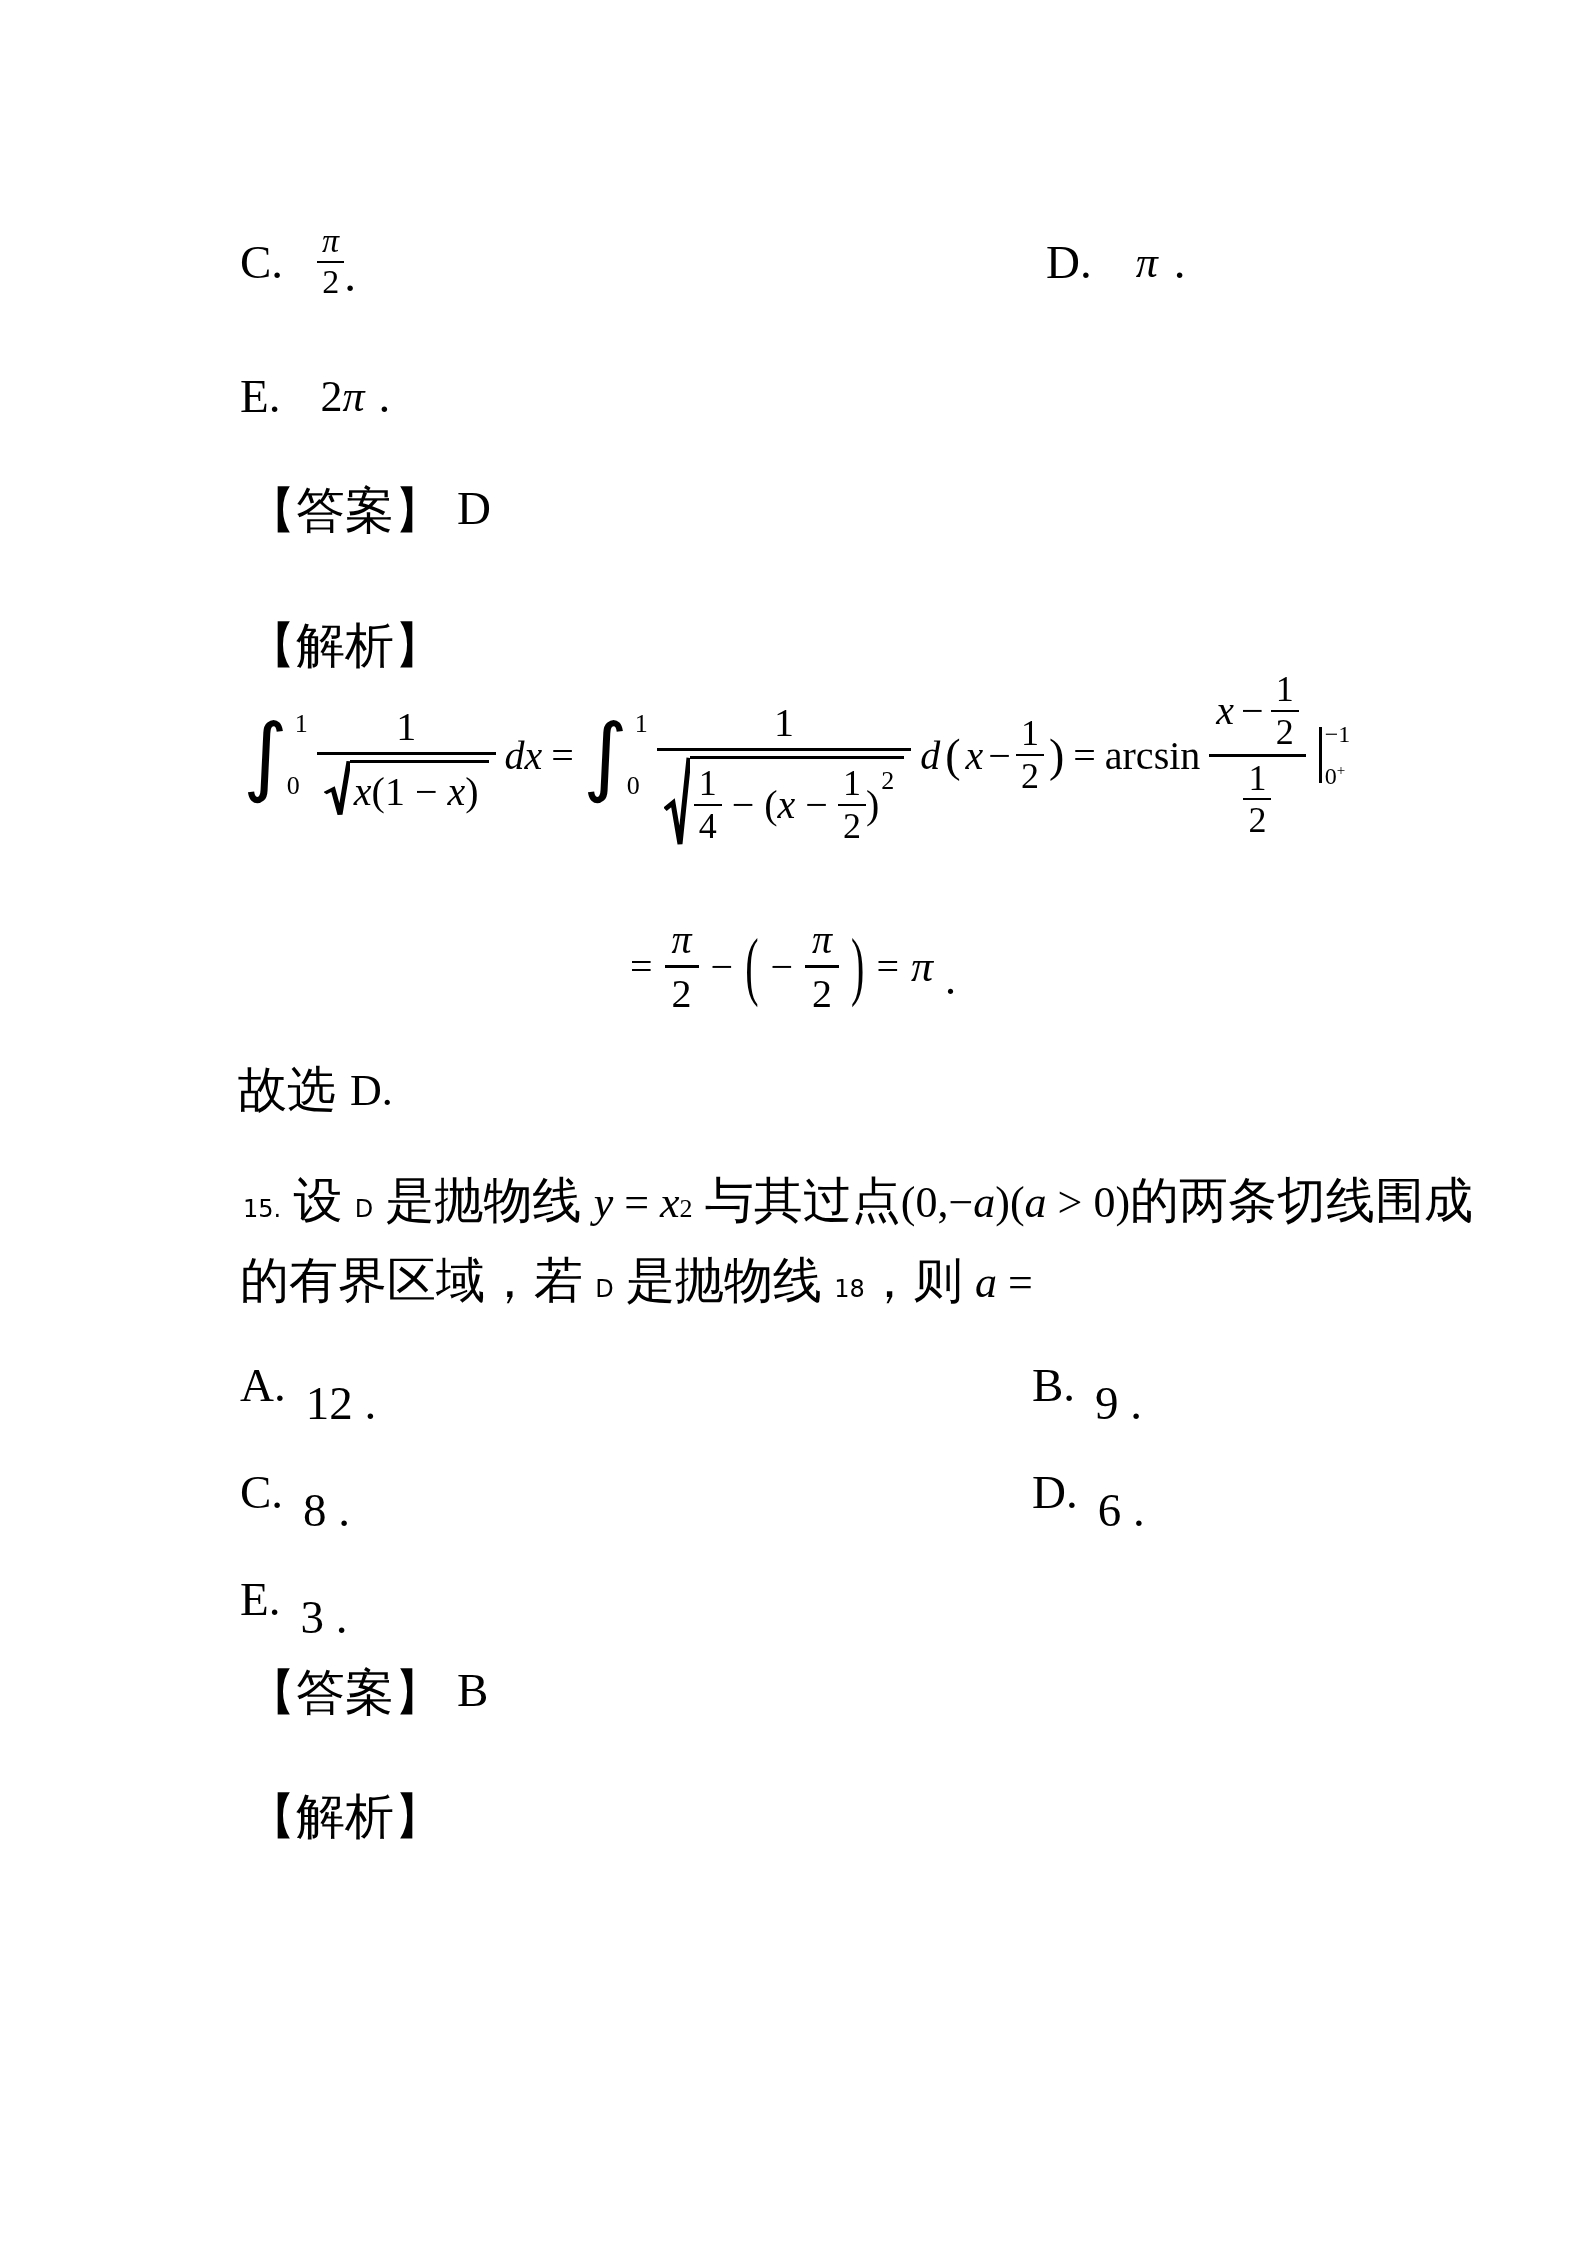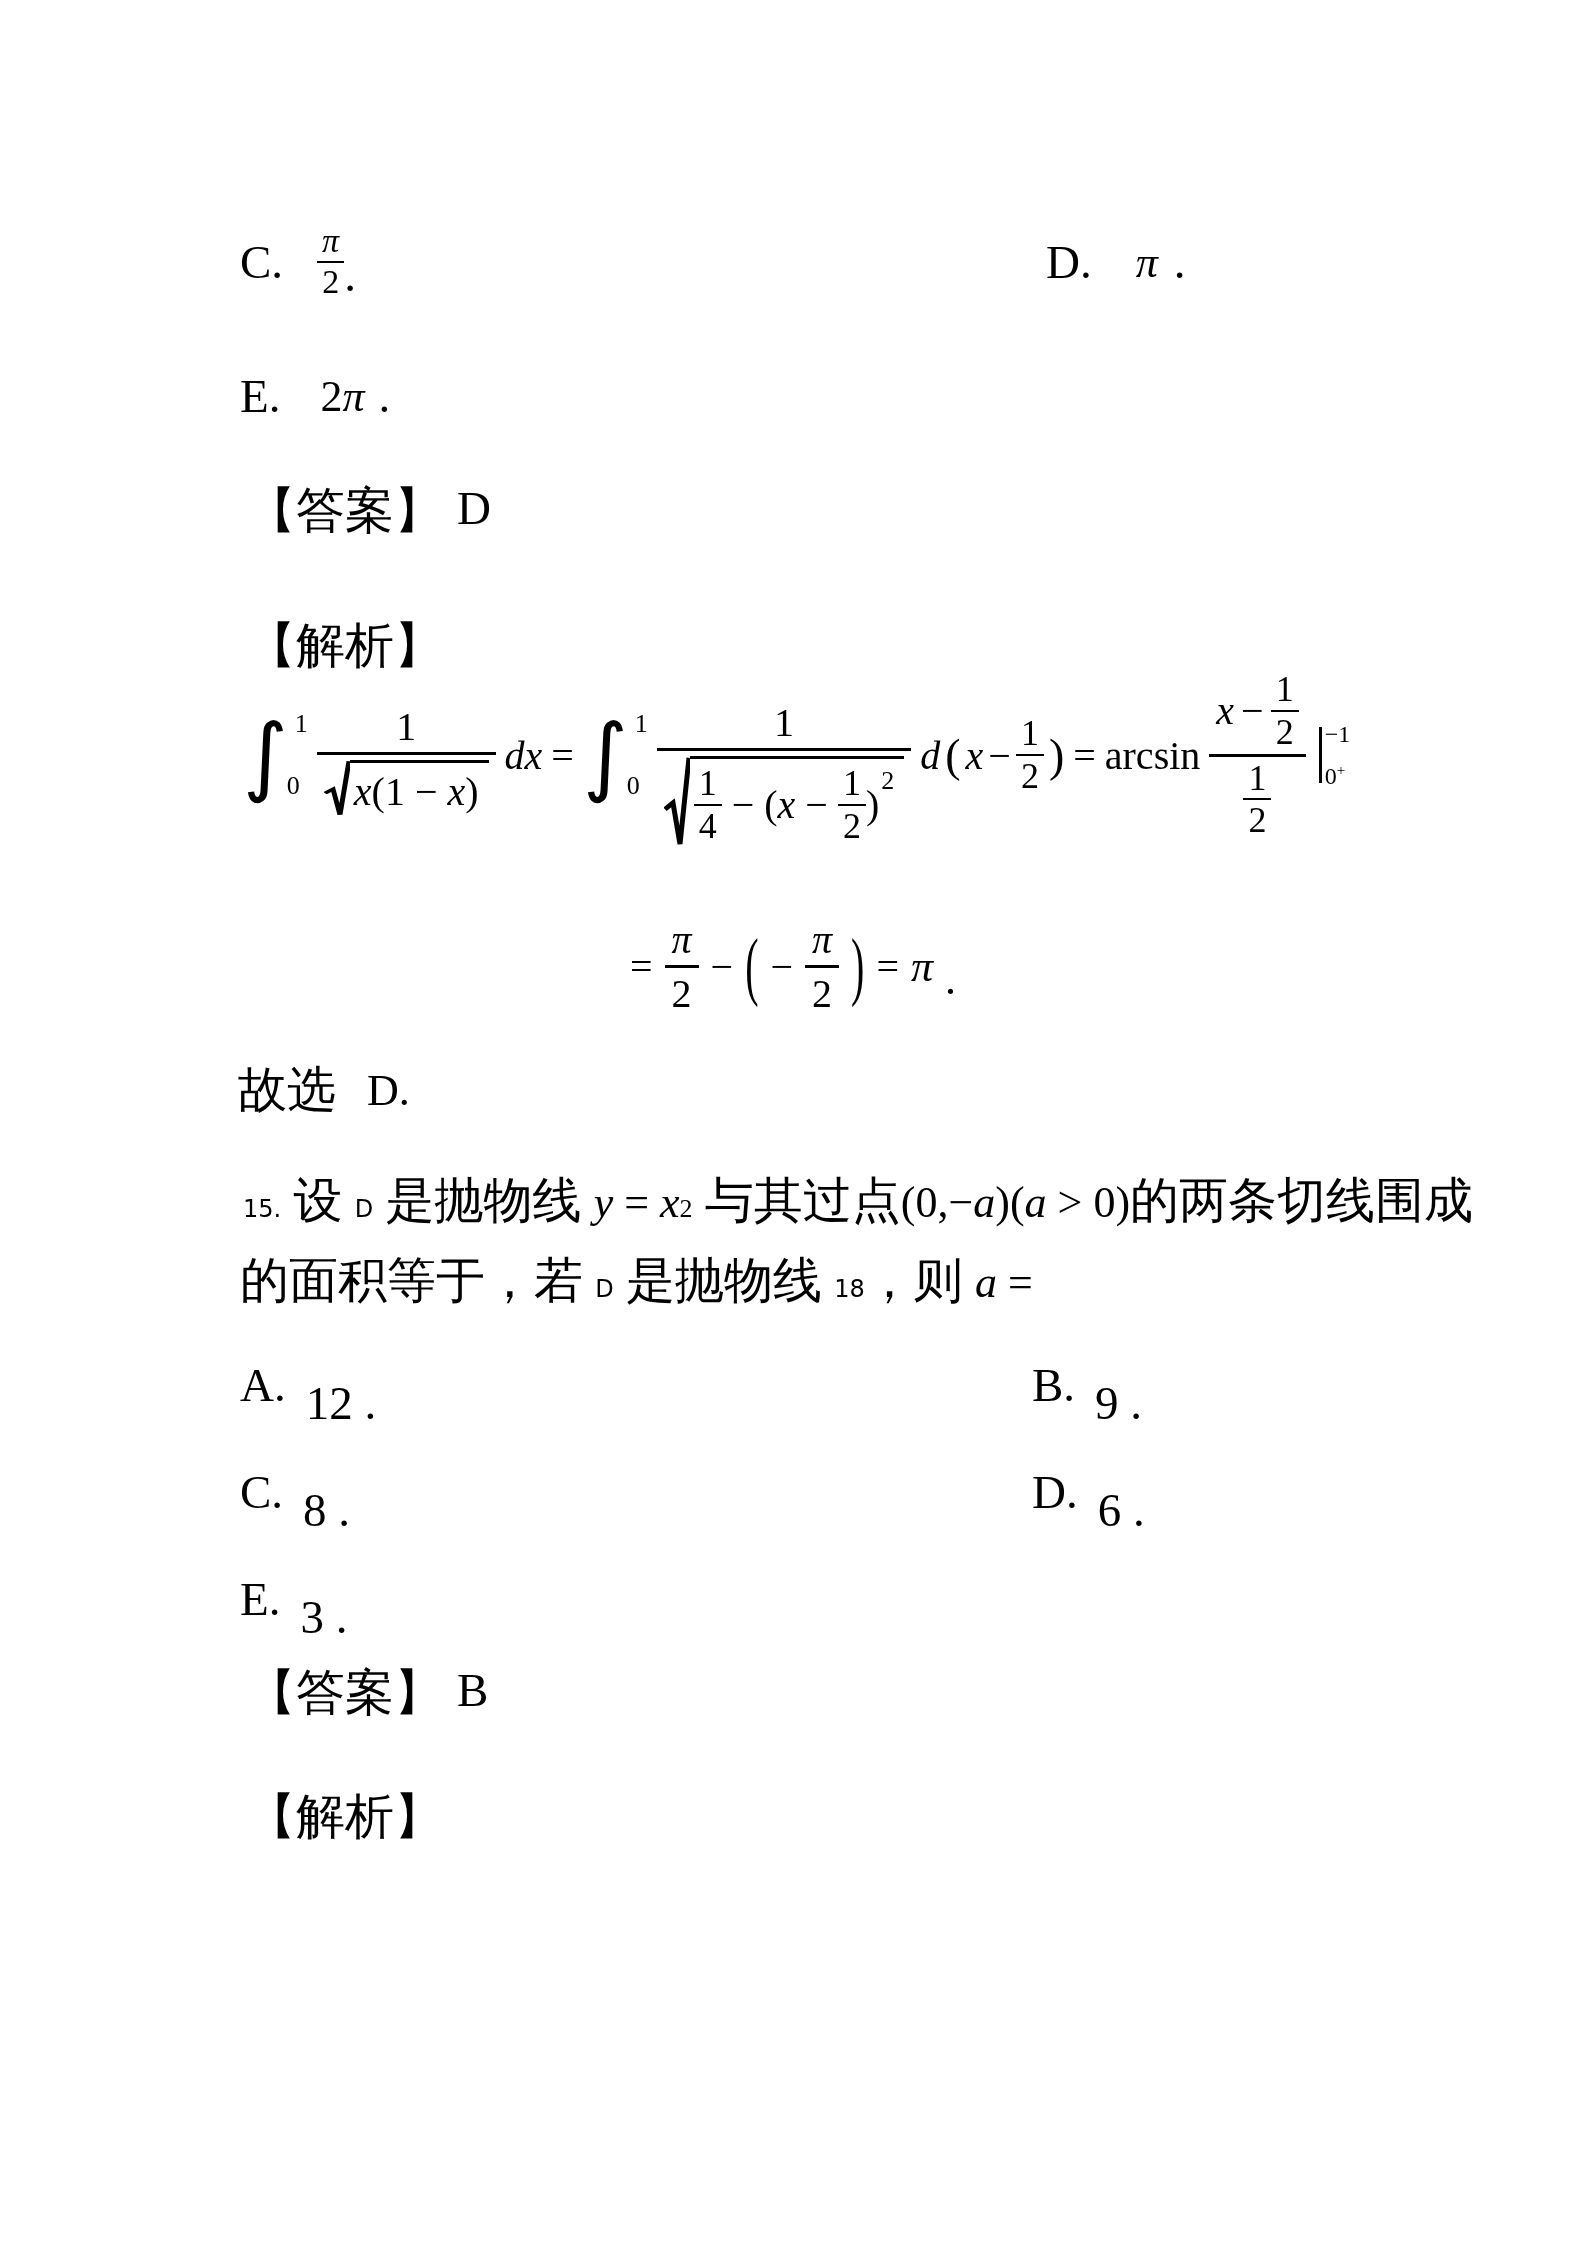--- a/index.html
+++ b/index.html
@@ -57,21 +57,21 @@
   .fx { display: inline-flex; align-items: center; gap: 9px; }
 
   
   #q14-row-cd { top: 212px; left: 240px; right: 40px; height: 100px; }
   #q14-d { position: absolute; left: 806px; display: flex; align-items: center; white-space: pre; }
   #q14-row-e { top: 366px; left: 240px; height: 60px; }
   #q14-ans { top: 480px; left: 247px; height: 62px; }
   #q14-sol { top: 615px; left: 247px; height: 62px; }
   #formula1 { top: 652px; left: 243px; height: 206px; }
   #formula2 { top: 918px; left: 630px; height: 96px; }
-  #conclusion { top: 1064px; left: 238px; height: 52px; gap: 17px; }
+  #conclusion { top: 1064px; left: 238px; height: 52px; }
   #q15-stem1 { top: 1168px; left: 243px; height: 64px; align-items: baseline; }
   #q15-stem2 { top: 1248px; left: 240px; height: 58px; align-items: baseline; }
   #q15-row-ab { top: 1356px; left: 240px; right: 40px; height: 58px; }
   #q15-b { position: absolute; left: 792px; display: flex; align-items: center; white-space: pre; }
   #q15-row-cd { top: 1463px; left: 240px; right: 40px; height: 58px; }
   #q15-d { position: absolute; left: 792px; display: flex; align-items: center; white-space: pre; }
   #q15-row-e { top: 1570px; left: 240px; height: 58px; }
   #q15-ans { top: 1662px; left: 247px; height: 62px; }
   #q15-sol { top: 1786px; left: 247px; height: 62px; }
 </style>
@@ -208,21 +208,21 @@
   <div class="row" id="conclusion">
     <span class="cjk">故选</span>
     <span class="m44" style="margin-left:14px;">D.</span>
   </div>
 
   <div class="row" id="q15-stem1">
     <span class="lat">15.</span><span class="cjk"> 设 </span><span class="lat">D</span><span class="cjk"> 是抛物线 </span><span class="m44 mvar">y</span><span class="m44"> = </span><span class="m44 mvar">x</span><sup class="m44" style="font-size:26px;">2</sup><span class="cjk"> 与其过点</span><span class="m44">(0,−</span><span class="m44 mvar">a</span><span class="m44">)(</span><span class="m44 mvar">a</span><span class="m44"> &gt; 0)</span><span class="cjk">的两条切线围成</span>
   </div>
 
   <div class="row" id="q15-stem2">
-    <span class="cjk">的面积等于，若 </span><span class="lat">D</span><span class="cjk"> 是抛物线 </span><span class="lat">18</span><span class="cjk">，则 </span><span class="m44 mvar">a</span><span class="m44"> =</span>
+    <span class="cjk">的有界区域，若 </span><span class="lat">D</span><span class="cjk"> 是抛物线 </span><span class="lat">18</span><span class="cjk">，则 </span><span class="m44 mvar">a</span><span class="m44"> =</span>
   </div>
 
   <div class="row" id="q15-row-ab">
     <span class="opt">A.</span>
     <span class="opt gap20">12 .</span>
     <span id="q15-b">
       <span class="opt">B.</span>
       <span class="opt gap20">9 .</span>
     </span>
   </div>

